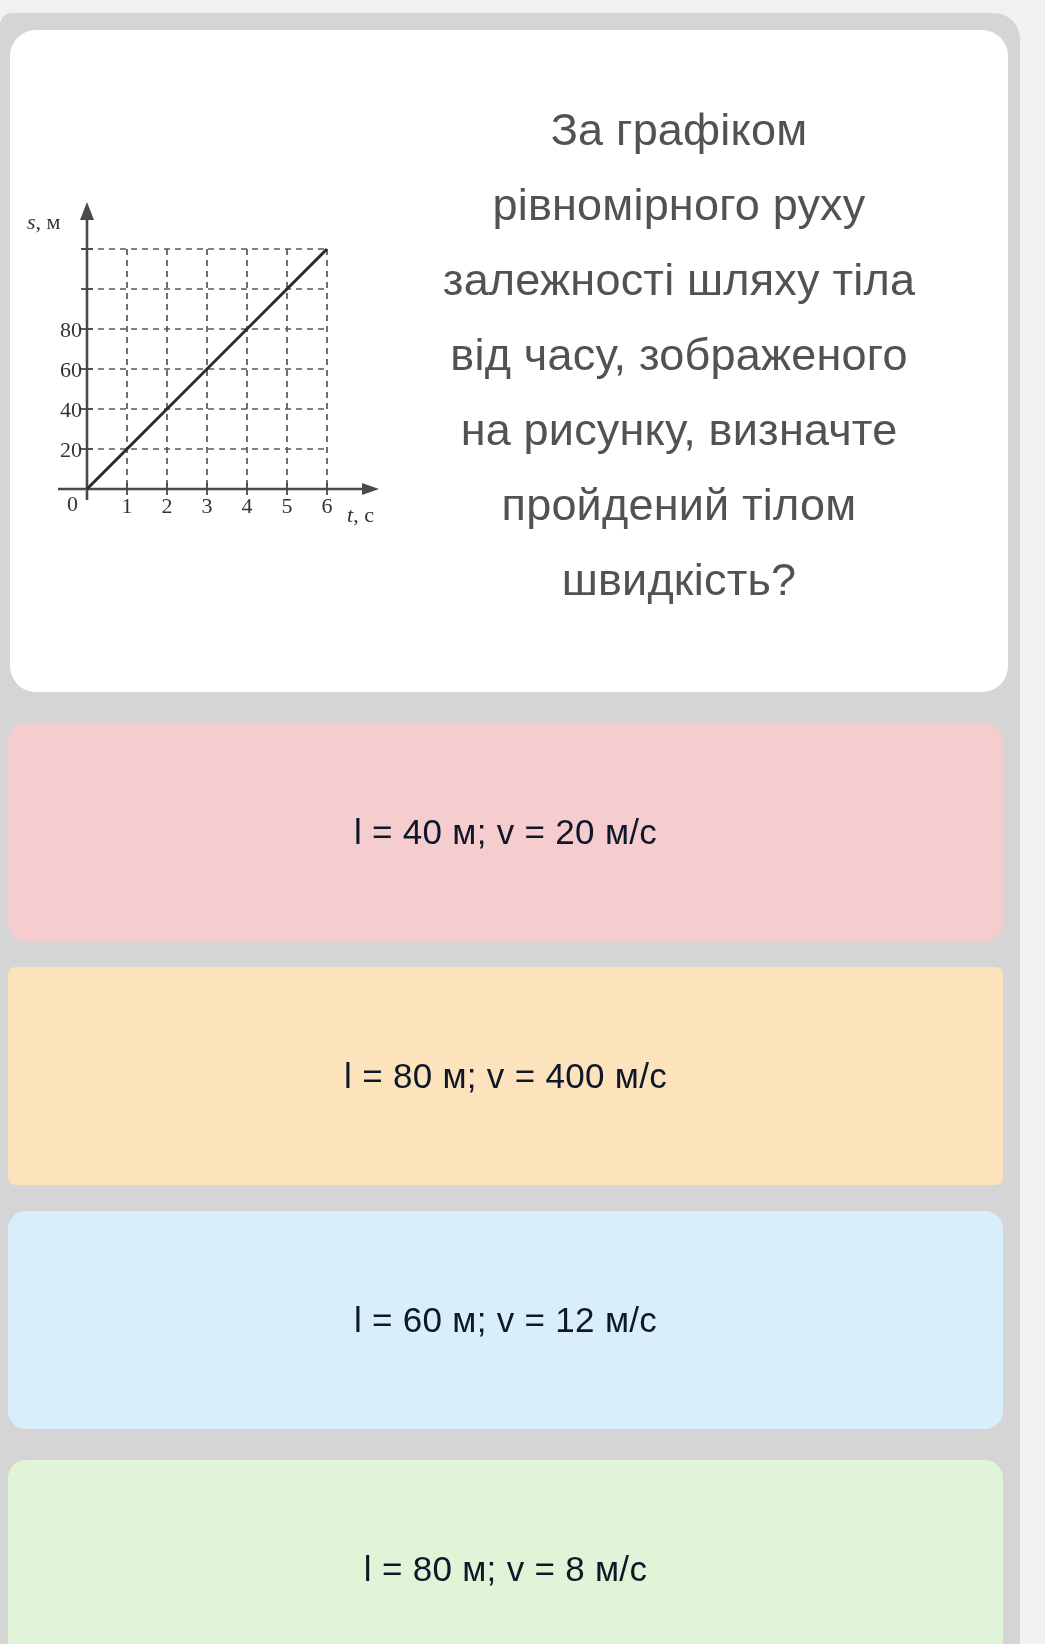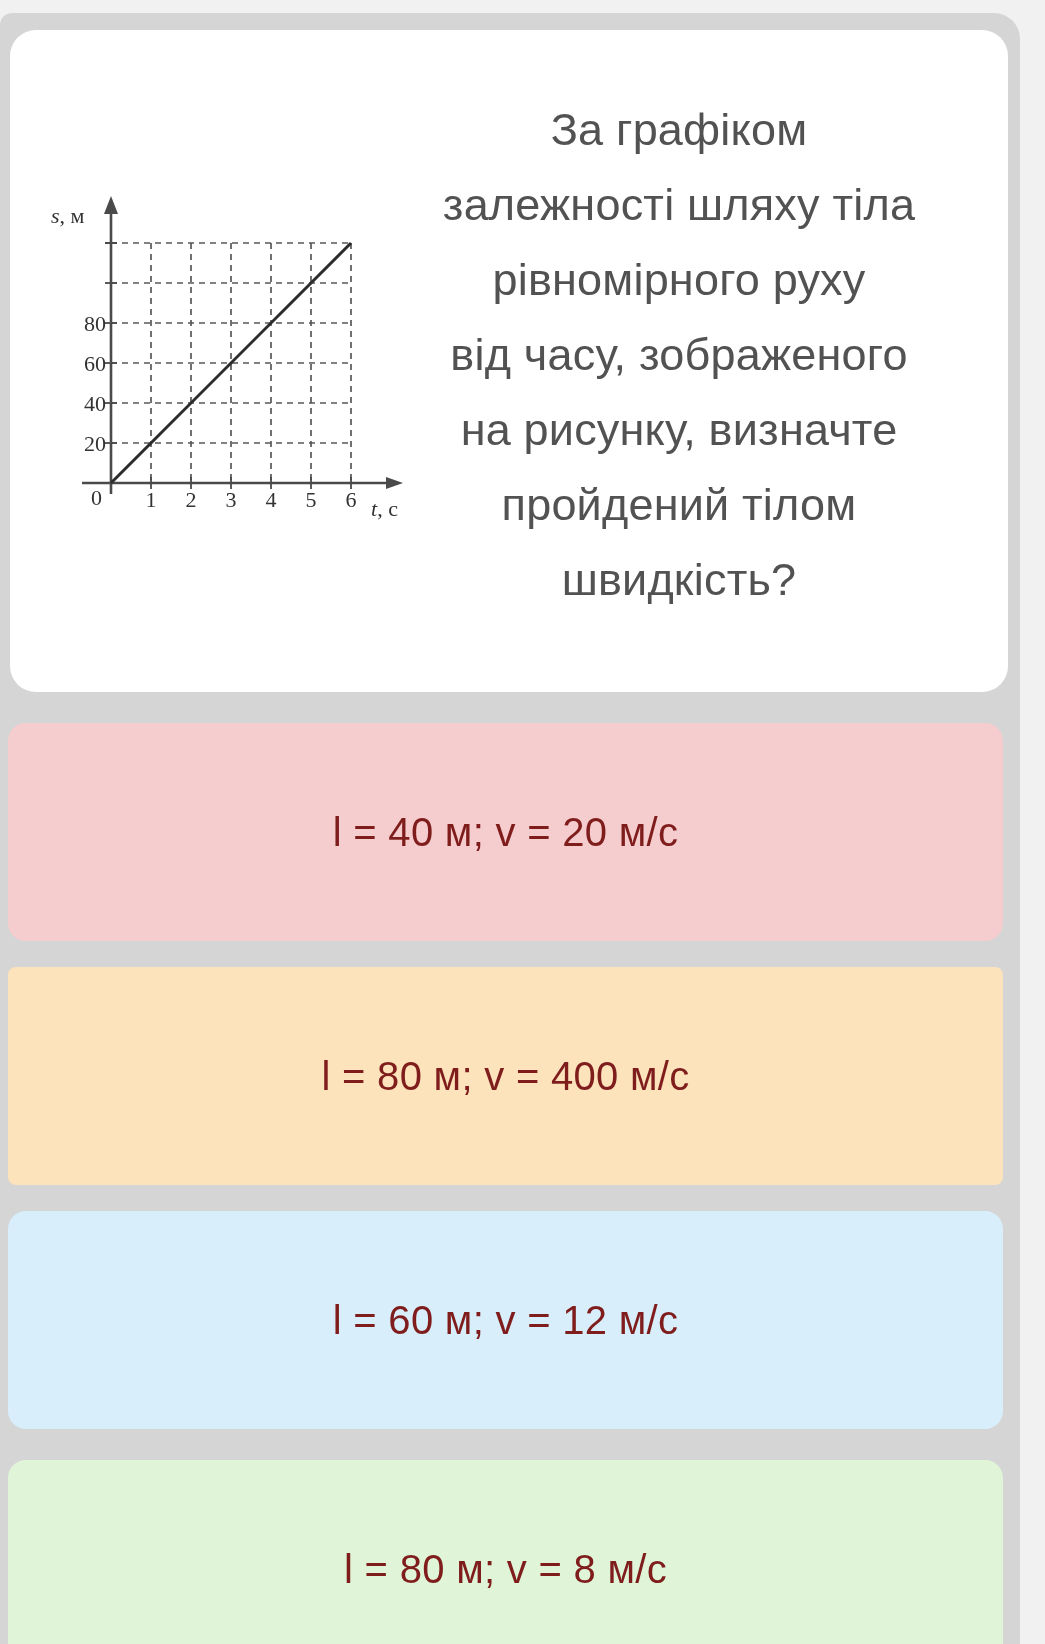--- a/index.html
+++ b/index.html
@@ -15,40 +15,40 @@
     width:1020px; height:1631px;
     border-radius:12px 26px 0 0;
     overflow:hidden;
   }
   .question-card {
     position:absolute; left:10px; top:17px;
     width:998px; height:662px;
     border-radius:26px;
   }
   .graph-wrap {
-    position:absolute; left:10px; top:156px;
-    width:375px; height:345px;margin-left:24px;
+    position:absolute; left:10px; top:162px;
+    width:375px; height:345px;
   }
   .question-text {
     position:absolute; left:390px; top:0; bottom:0; width:558px;
     display:flex; flex-direction:column; justify-content:center;
     text-align:center; margin-top:-14px;
   }
   .question-line {
     font-size:45px; line-height:75px; font-weight:400;
     letter-spacing:0.2px;
   }
   .answer {
     position:absolute; left:8px; width:995px; height:218px;
     border-radius:18px;
     display:flex; align-items:center; justify-content:center;
     cursor:pointer;
   }
   .answer-label {
-    font-size:40px; color:#7f1d1d; letter-spacing:0.3px;
+    font-size:35px; color:#0f172a; letter-spacing:0.3px;
   }
   .a0 { top:710px; }
   .a1 { top:954px; }
   .a2 { top:1198px; }
   .a3 { top:1447px; }
   
   .axis { stroke:#4a4a4a; stroke-width:2.6; fill:none; }
   .arrowhead { fill:#4a4a4a; stroke:none; }
   .grid { stroke:#585858; stroke-width:1.7; stroke-dasharray:6 5; fill:none; }
   .tick { stroke:#4a4a4a; stroke-width:1.8; }
@@ -124,22 +124,22 @@
           <text class="gnum" x="187" y="321" text-anchor="middle">3</text>
           <text class="gnum" x="227" y="321" text-anchor="middle">4</text>
           <text class="gnum" x="267" y="321" text-anchor="middle">5</text>
           <text class="gnum" x="307" y="321" text-anchor="middle">6</text>
         </g>
       </svg>
     </div>
 
     <div class="question-text" style="color: rgb(82, 82, 82);">
       <div class="question-line">За графіком</div>
+      <div class="question-line">рівномірного руху</div>
       <div class="question-line">залежності шляху тіла</div>
-      <div class="question-line">рівномірного руху</div>
       <div class="question-line">від часу, зображеного</div>
       <div class="question-line">на рисунку, визначте</div>
       <div class="question-line">пройдений тілом</div>
       <div class="question-line">швидкість?</div>
     </div>
   </div>
 
   <div class="answer a0" style="background: rgb(246, 205, 206);">
     <span class="answer-label">l = 40 м; v = 20 м/с</span>
   </div>

